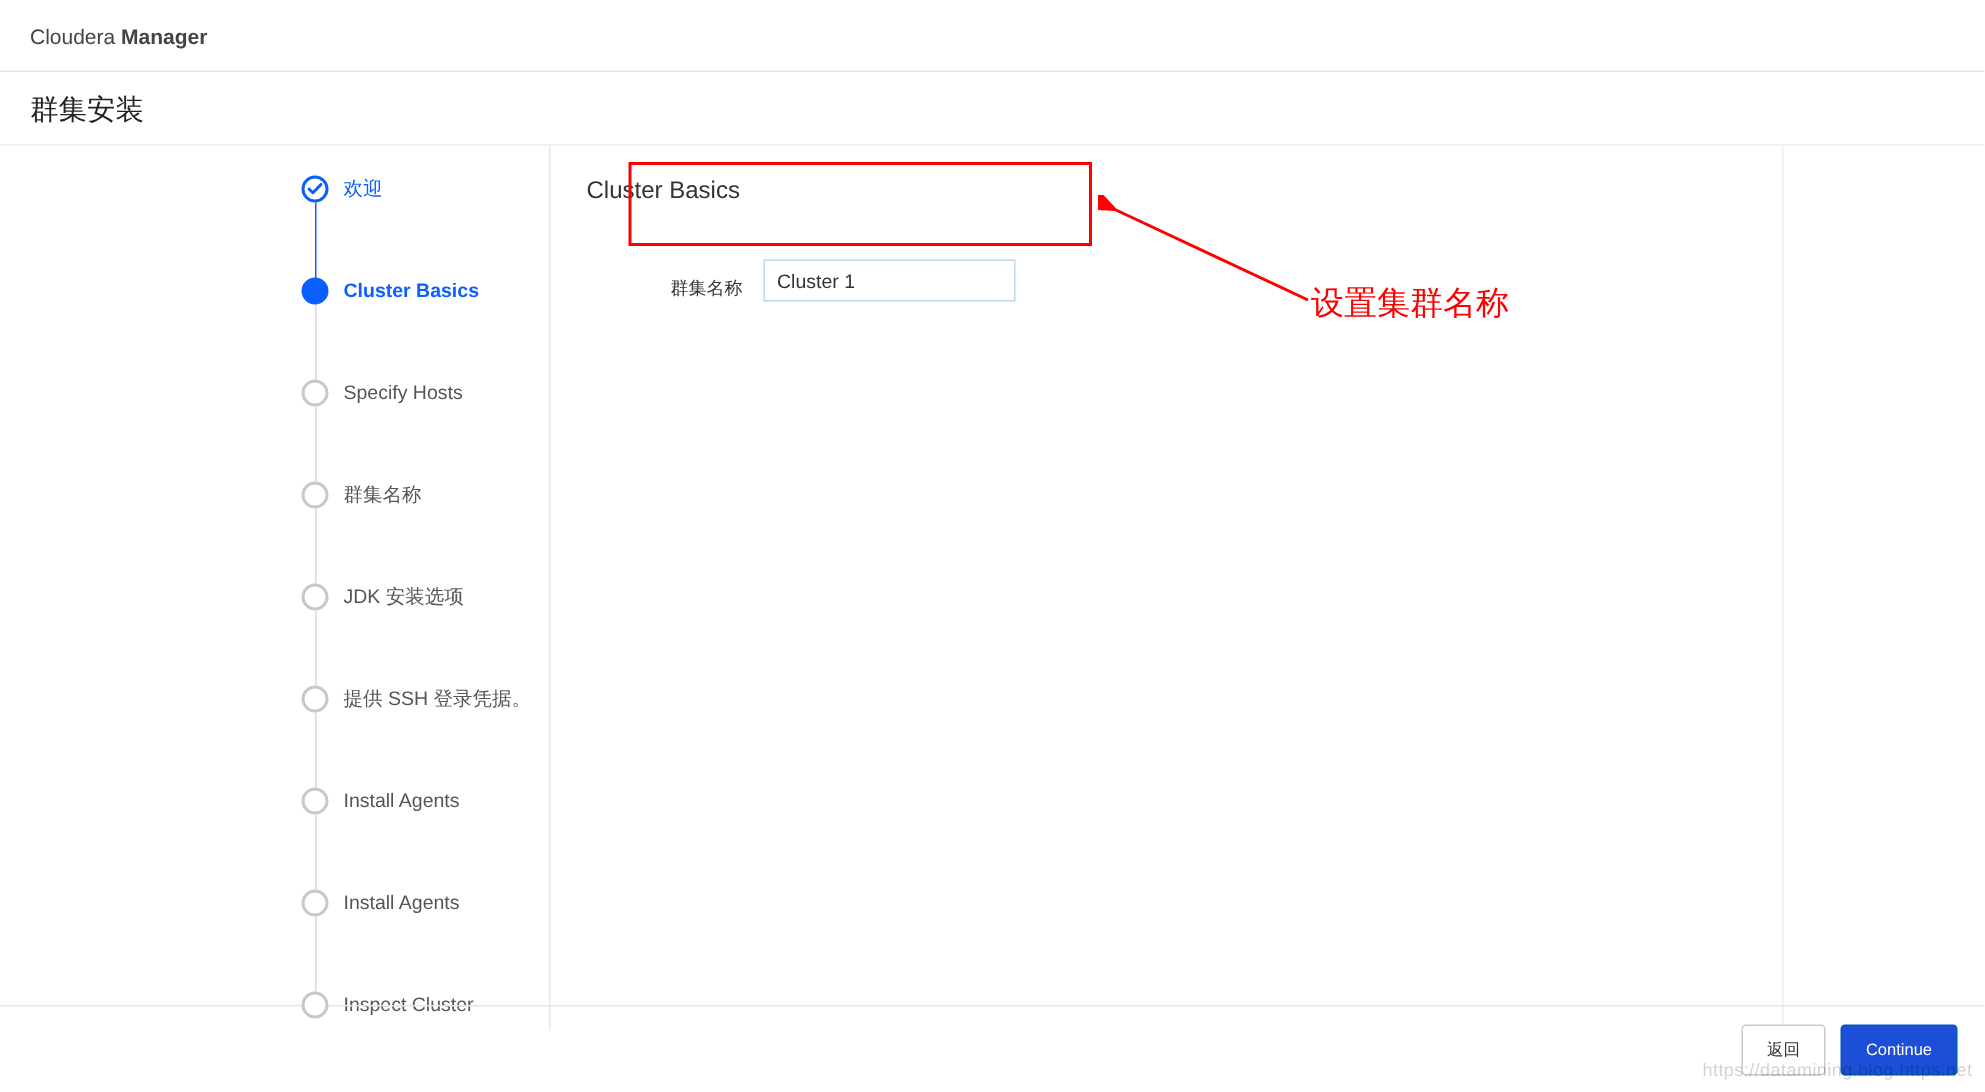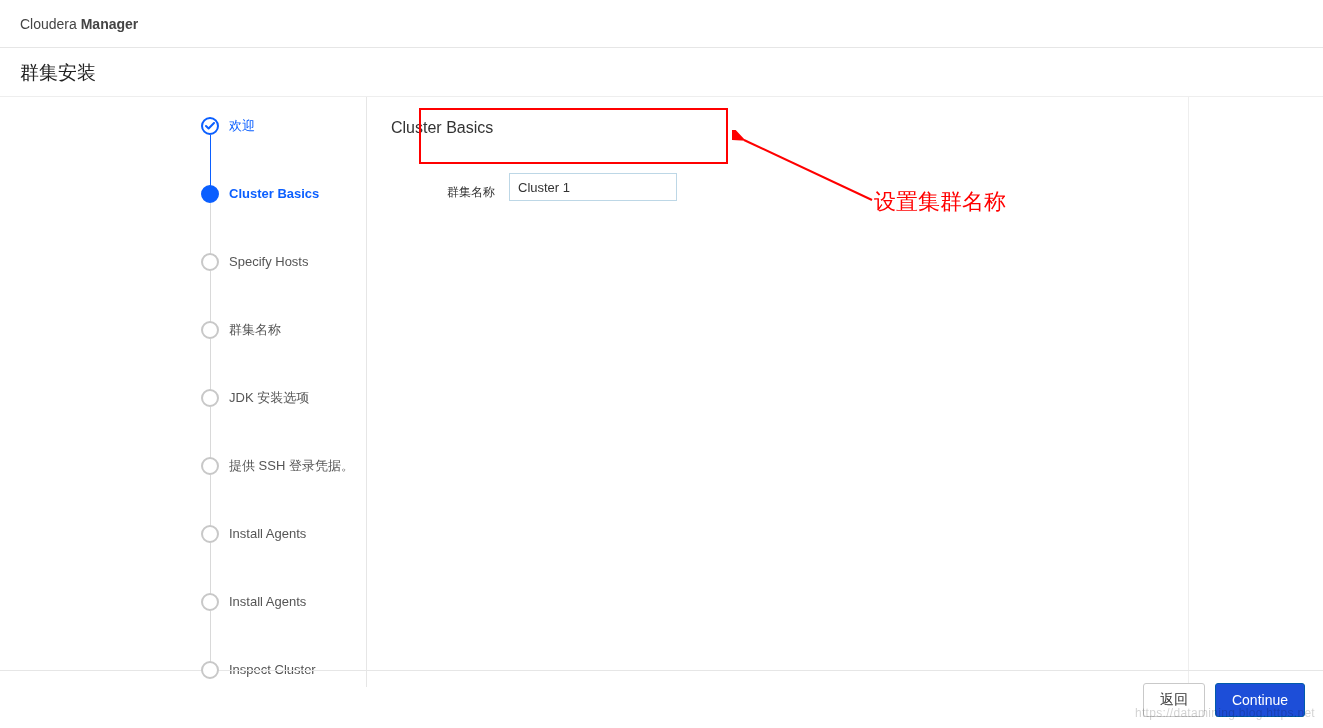--- a/index.html
+++ b/index.html
@@ -25,21 +25,21 @@
     .step:last-child .step-line { display: none; }
     .content-col { flex: 1; padding: 22px 24px 0 24px; border-right: 1px solid #eee; position: relative; }
     .section-title { font-size: 16px; color: #333; margin-bottom: 18px; }
     .form-row { display: flex; align-items: flex-end; margin-left: 56px; margin-top: 36px; }
     .form-label { font-size: 12px; color: #333; margin-right: 14px; }
     .form-input { height: 28px; width: 168px; border: 1px solid #bdd7e6; background: #fff; font-size: 13px; padding: 0 8px; color: #333; outline: none; }
     .highlight-box { position: absolute; left: 419px; top: 108px; width: 309px; height: 56px; border: 2px solid #ff0000; pointer-events: none; }
     .arrow-svg { position: absolute; left: 732px; top: 130px; pointer-events: none; }
     .annot-text { position: absolute; left: 874px; top: 187px; font-size: 22px; color: #ff0000; font-family: "Microsoft YaHei","SimSun",serif; }
     .footer { position: absolute; left: 0; right: 0; bottom: 0; height: 58px; border-top: 1px solid #e6e6e6; display: flex; justify-content: flex-end; align-items: center; padding-right: 18px; gap: 10px; }
-    .btn { height: 34px; padding: 0 16px; font-size: 14px; border-radius: 3px; cursor: pointer; display: inline-flex; align-items: center; }
+    .btn { height: 34px; padding: 0 16px; font-size: 11px; border-radius: 3px; cursor: pointer; display: inline-flex; align-items: center; }
     .btn-secondary { background: #fff; border: 1px solid #c9c9c9; color: #333; }
     .btn-primary { background: #1d4ed8; border: 1px solid #005bab; color: #fff; }
     .watermark { position: absolute; right: 8px; bottom: 8px; font-size: 12px; color: rgba(0,0,0,0.18); letter-spacing: 0.3px; }
     .right-gap { width: 134px; }
   </style>
 </head>
 <body>
 
 <div class="top-bar">
   <span class="brand">

